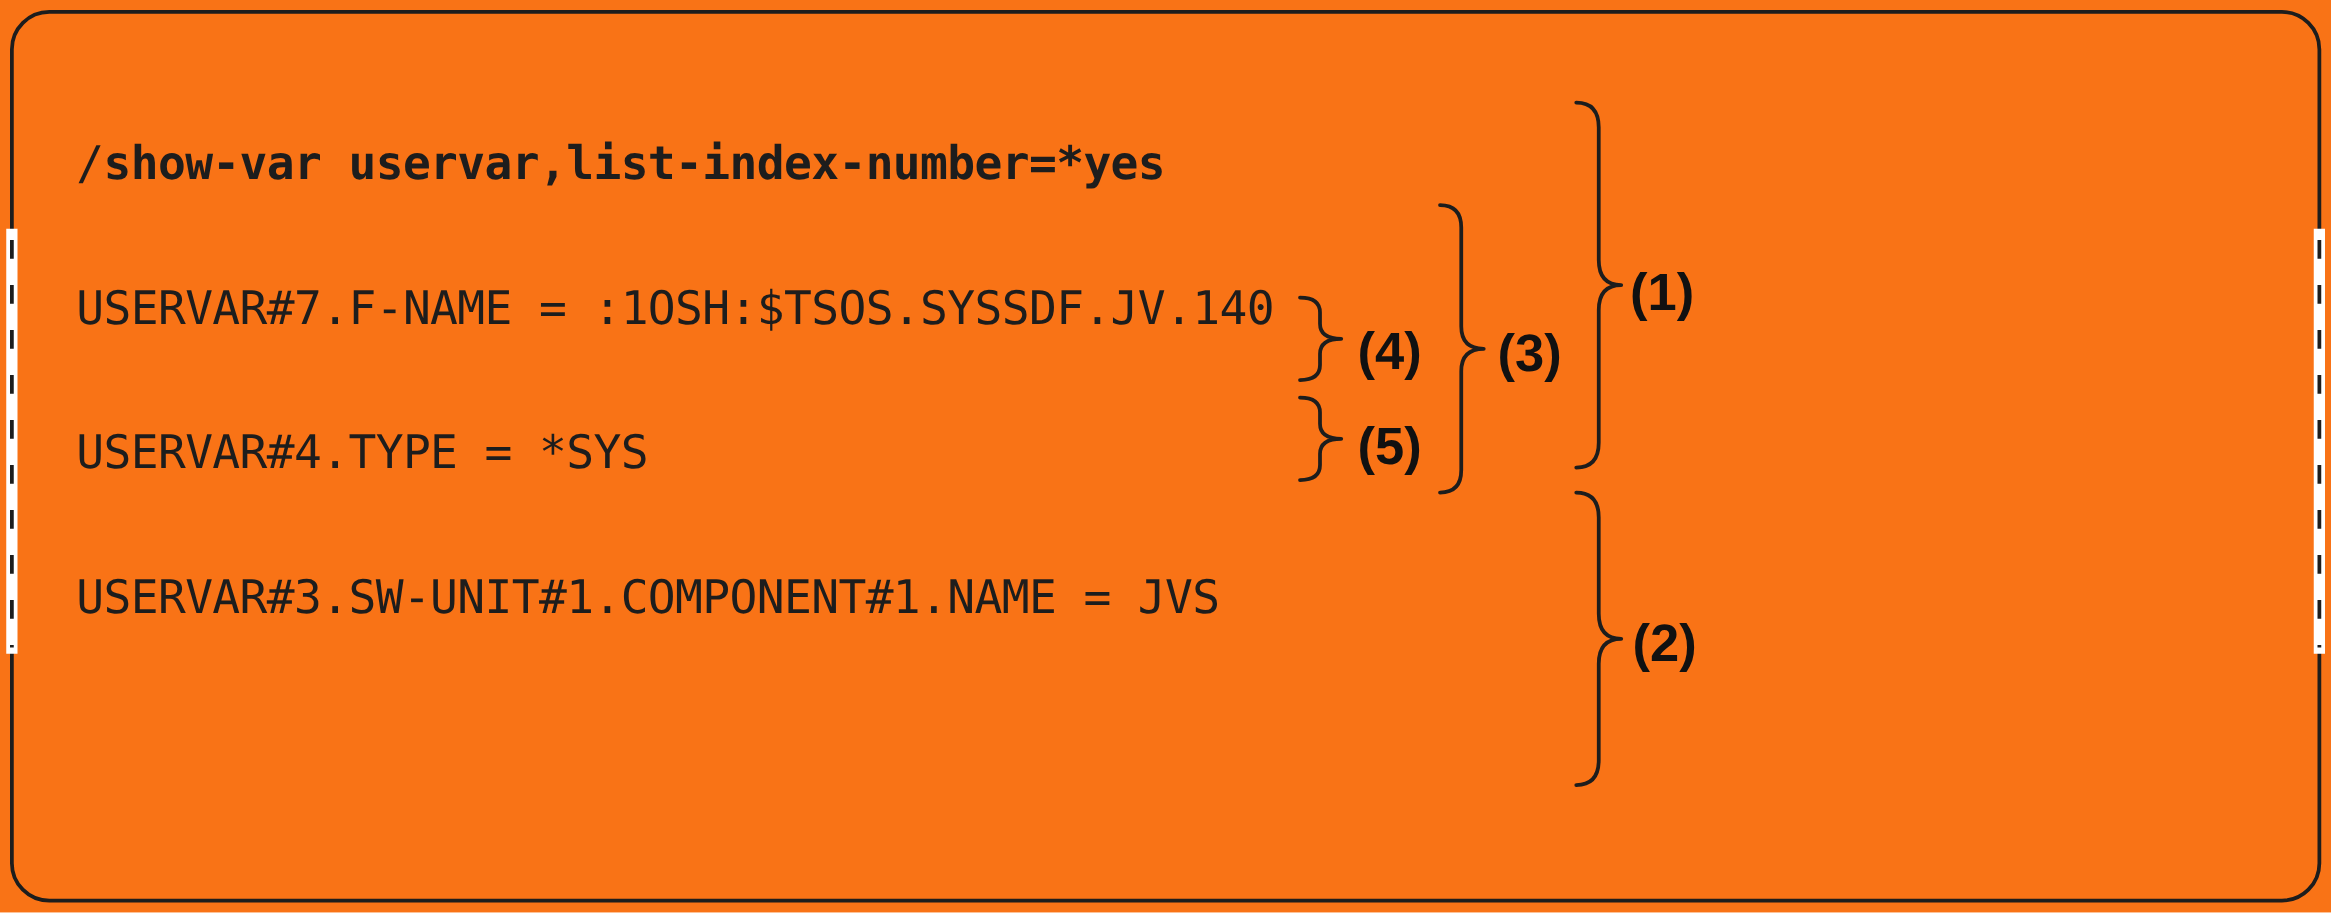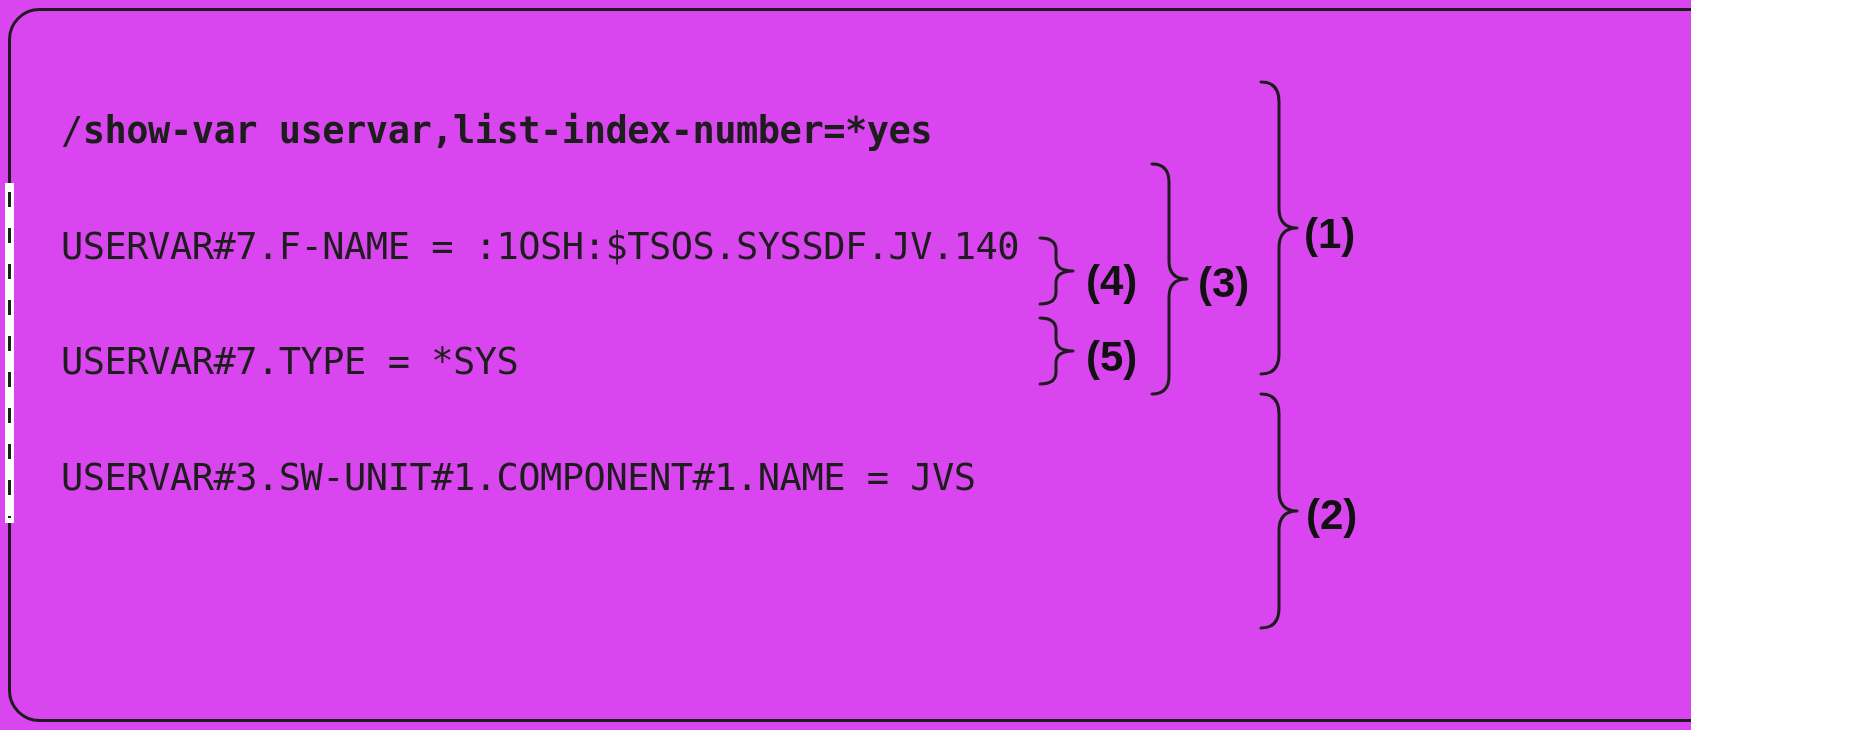--- a/index.html
+++ b/index.html
@@ -2,23 +2,23 @@
 <html><head>
 <meta charset="utf-8">
 <style>
   html, body {
     margin: 0;
     padding: 0;
     background: #ffffff;
   }
   .stage {
     position: relative;
-    width: 1691px;
+    width: 1865px;
     height: 730px;
-    background: #d946ef;
+    background: #f97316;
     overflow: hidden;
   }
   .overlay-svg {
     position: absolute;
     left: 0;
     top: 0;
     width: 1865px;
     height: 730px;
   }
   .terminal-text {
@@ -73,21 +73,21 @@
       <path d="M 1261 394 Q 1279 394 1279 414 L 1279 491 Q 1279 511 1297 511 Q 1279 511 1279 531 L 1279 608 Q 1279 628 1261 628"></path>
       <path d="M 1152 164 Q 1169 164 1169 182 L 1169 261 Q 1169 279 1187 279 Q 1169 279 1169 297 L 1169 376 Q 1169 394 1152 394"></path>
       <path d="M 1040 238 Q 1056 238 1056 250 L 1056 259 Q 1056 271 1073 271 Q 1056 271 1056 283 L 1056 292 Q 1056 304 1040 304"></path>
       <path d="M 1040 318 Q 1056 318 1056 330 L 1056 339 Q 1056 351 1073 351 Q 1056 351 1056 363 L 1056 372 Q 1056 384 1040 384"></path>
     </g>
   </svg>
 
   <div class="terminal-text">
     <div class="line"><span>/</span><span class="cmd-bold">show-var uservar,list-index-number=*yes</span></div>
     <div class="line">USERVAR#7.F-NAME = :1OSH:$TSOS.SYSSDF.JV.140</div>
-    <div class="line">USERVAR#7.TYPE = *SYS</div>
+    <div class="line">USERVAR#4.TYPE = *SYS</div>
     <div class="line">USERVAR#3.SW-UNIT#1.COMPONENT#1.NAME = JVS</div>
     
     
     
     
     
     
     
     
     

